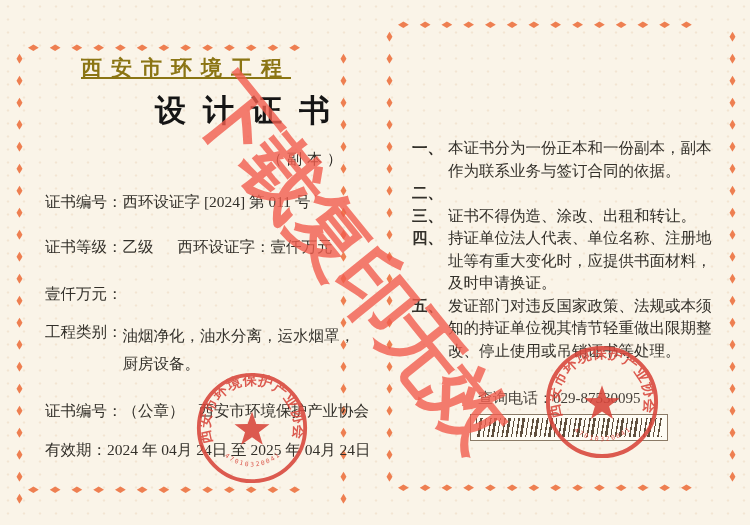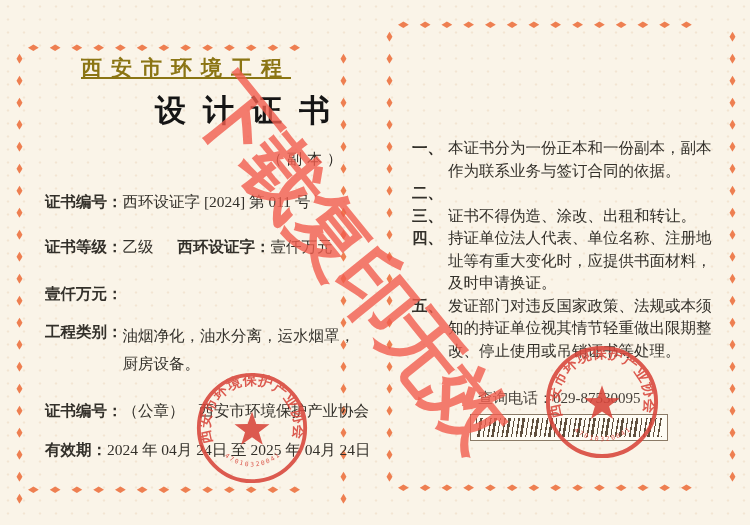--- a/index.html
+++ b/index.html
@@ -16,21 +16,21 @@
   .orn-h{font-size:14px; letter-spacing:11px; transform:scaleY(.6);}
   .orn-v{font-size:13px; letter-spacing:7px; writing-mode:vertical-rl; text-orientation:upright; transform:scaleX(.6); transform-origin:center top;}
   
   .lp-title1{position:absolute; left:25px; top:54px; width:322px; text-align:center;
     font-size:21px; font-weight:bold; letter-spacing:9px; color:#8b7514;text-decoration:underline;}
   .lp-title2{position:absolute; left:25px; top:90px; width:322px; text-align:right;
     font-size:31px; font-weight:bold; letter-spacing:17px; color:#151515;}
   .lp-sub{position:absolute; left:25px; top:150px; width:322px; text-align:right;
     font-size:15px; letter-spacing:5px; color:#2e2b26;}
   .row{position:absolute; left:45px; font-size:15.5px; display:flex; color:#33302a;}
-  .row .lab{font-weight:700; flex:none; white-space:nowrap;}
+  .row .lab{font-weight:400; flex:none; white-space:nowrap;}
   .row .val{white-space:nowrap;}
   .row .wrapval{width:242px; white-space:normal; line-height:28px;}
   .gap{display:inline-block; width:24px;}
   
   .rp-title{position:absolute; left:398px; top:50px; width:335px; text-align:center;
     font-size:23px; font-weight:bold; letter-spacing:11px; color:#151515;}
   .notice{position:absolute; left:412px; top:137px; width:312px; font-size:15.5px; line-height:22.5px;}
   .notice .item{display:flex; margin:0;}
   .notice .no{flex:none; width:36px; font-weight:600;}
   .notice .txt{flex:1;}

